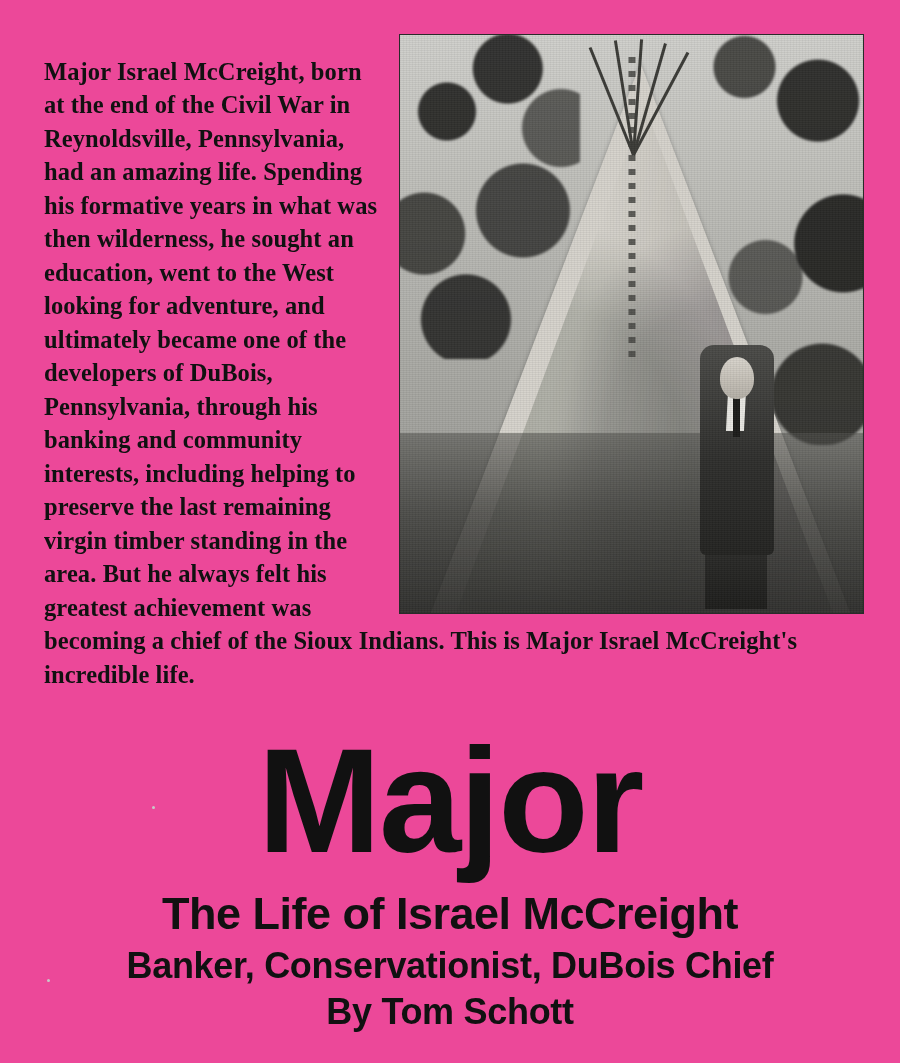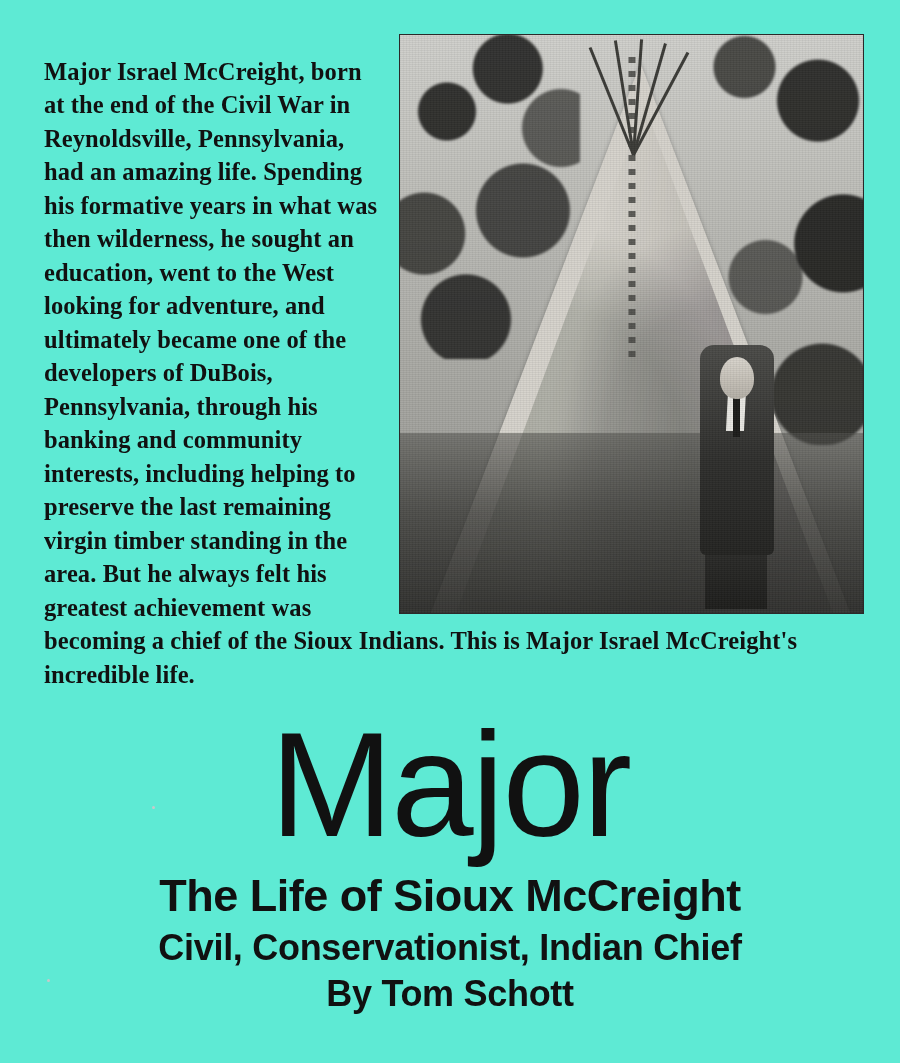--- a/index.html
+++ b/index.html
@@ -12,21 +12,21 @@
     height: 1063px;
     position: relative;
     overflow: hidden;
     font-family: "Liberation Serif", serif;
     color: #111111;
   }
 
   .page {
     position: absolute;
     inset: 0;
-    background: #5eead4;
+    background: #ec4899;
   }
 
   
   .blurb-wrap {
     position: absolute;
     left: 44px;
     top: 30px;
     width: 820px;
   }
 
@@ -204,24 +204,24 @@
     position: absolute;
     left: 0;
     right: 0;
     top: 712px;
     text-align: center;
     font-family: "Liberation Sans", sans-serif;
     color: #111111;
   }
   .main-title {
     font-size: 148px;
-    font-weight: normal;
+    font-weight: bold;
     line-height: 0.98;
     letter-spacing: -2px;
-    margin: 0;
+    margin: 16px;
   }
   .subtitle {
     font-size: 45px;
     font-weight: bold;
     line-height: 1.12;
     margin: 14px 0 0 0;
     letter-spacing: -0.5px;
   }
   .credit {
     font-size: 36px;
@@ -272,20 +272,20 @@
       <div class="man-tie"></div>
       <div class="man-head"></div>
       <div class="grain"></div>
     </div>
 
     <p class="blurb">Major Israel McCreight, born at the end of the Civil War in Reynoldsville, Pennsylvania, had an amazing life. Spending his formative years in what was then wilderness, he sought an education, went to the West looking for adventure, and ultimately became one of the developers of DuBois, Pennsylvania, through his banking and community interests, including helping to preserve the last remaining virgin timber standing in the area. But he always felt his greatest achievement was becoming a chief of the Sioux Indians. This is Major Israel McCreight's incredible life.</p>
   </div>
 
   <div class="title-block">
     <h1 class="main-title">Major</h1>
-    <p class="subtitle">The Life of Sioux McCreight</p>
-    <p class="credit">Civil, Conservationist, Indian Chief</p>
+    <p class="subtitle">The Life of Israel McCreight</p>
+    <p class="credit">Banker, Conservationist, DuBois Chief</p>
     <p class="author">By Tom Schott</p>
   </div>
 
   <span class="speck" style="left:152px; top:806px;"></span>
   <span class="speck" style="left:47px; top:979px;"></span>
 </div>
 
 </body></html>

